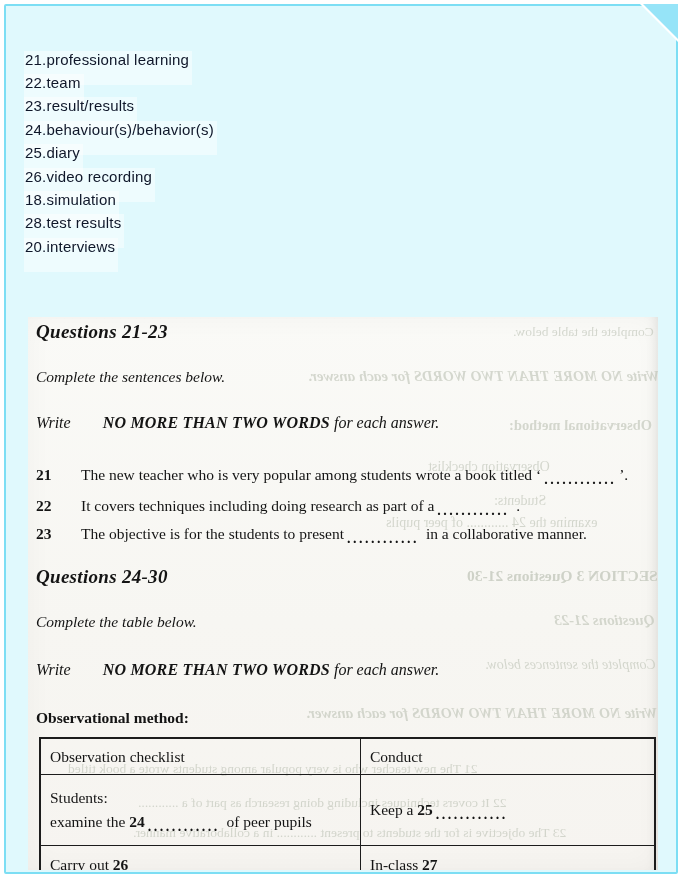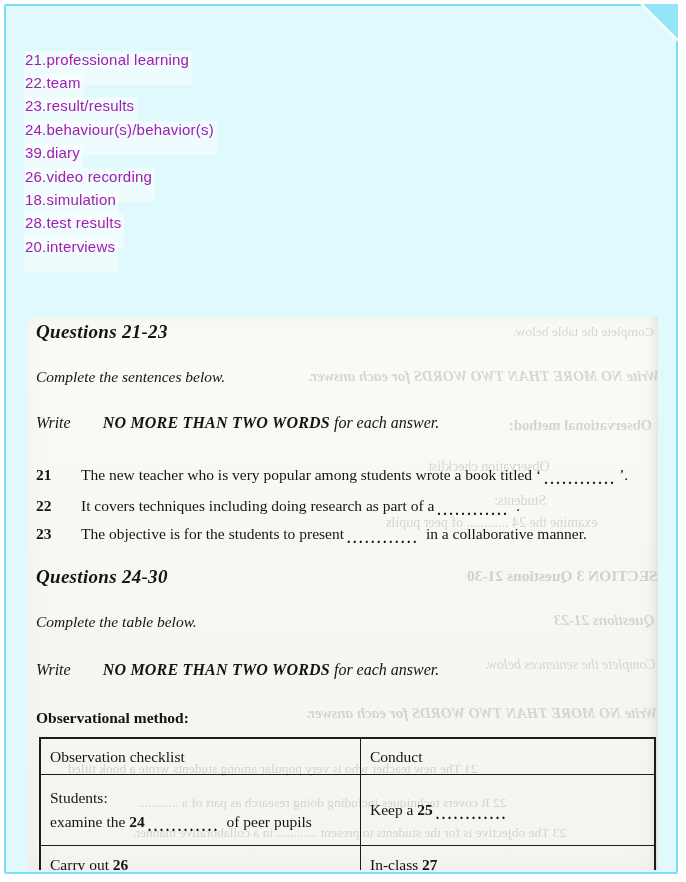--- a/index.html
+++ b/index.html
@@ -10,21 +10,21 @@
         background:#e0f9fd;border:2px solid #7cdef4;border-radius:2px;}
   .fold-cut{position:absolute;top:-2px;right:-2px;width:38px;height:38px;background:#ffffff;
         clip-path:polygon(0 0,100% 0,100% 100%);}
   .fold-flap{position:absolute;top:-2px;right:-2px;width:35px;height:35px;background:#96e4f8;
         clip-path:polygon(0 0,100% 0,100% 100%);
         filter:drop-shadow(-1.5px 1.5px 0 #67d5ef);}
   
   .answers{position:absolute;left:24px;top:56px;margin:0;padding:0;list-style:none;}
   .answers li{height:23.4px;display:flex;align-items:center;}
   .answers .hl{background:rgba(255,255,255,.45);padding:0 3px 17px 1px;
-        font-size:15px;color:#a21caf;letter-spacing:.2px;}
+        font-size:15px;color:#0f172a;letter-spacing:.2px;}
   
   .scan{position:absolute;left:28px;top:317px;width:630px;height:553px;overflow:hidden;
         background:linear-gradient(180deg,#fafaf7 0%,#f7f6f2 55%,#f6f4f0 100%);
         box-shadow:inset 0 0 28px rgba(0,0,0,.035), inset -9px 0 12px -8px rgba(0,0,0,.10);
         font-family:"Liberation Serif",serif;color:#141414;}
   .scan .abs{position:absolute;left:8px;right:8px;}
   .qhead{font-size:19px;font-weight:bold;font-style:italic;letter-spacing:.3px;}
   .instr{font-size:15.5px;font-style:italic;}
   .write{font-size:16px;}
   .wit{font-style:italic;}
@@ -80,21 +80,21 @@
     <li>
         <span class="hl">22.team</span>
       </li>
     <li>
         <span class="hl">23.result/results</span>
       </li>
     <li>
         <span class="hl">24.behaviour(s)/behavior(s)</span>
       </li>
     <li>
-        <span class="hl">39.diary</span>
+        <span class="hl">25.diary</span>
       </li>
     <li>
         <span class="hl">26.video recording</span>
       </li>
     <li>
         <span class="hl">18.simulation</span>
       </li>
     <li>
         <span class="hl">28.test results</span>
       </li>

